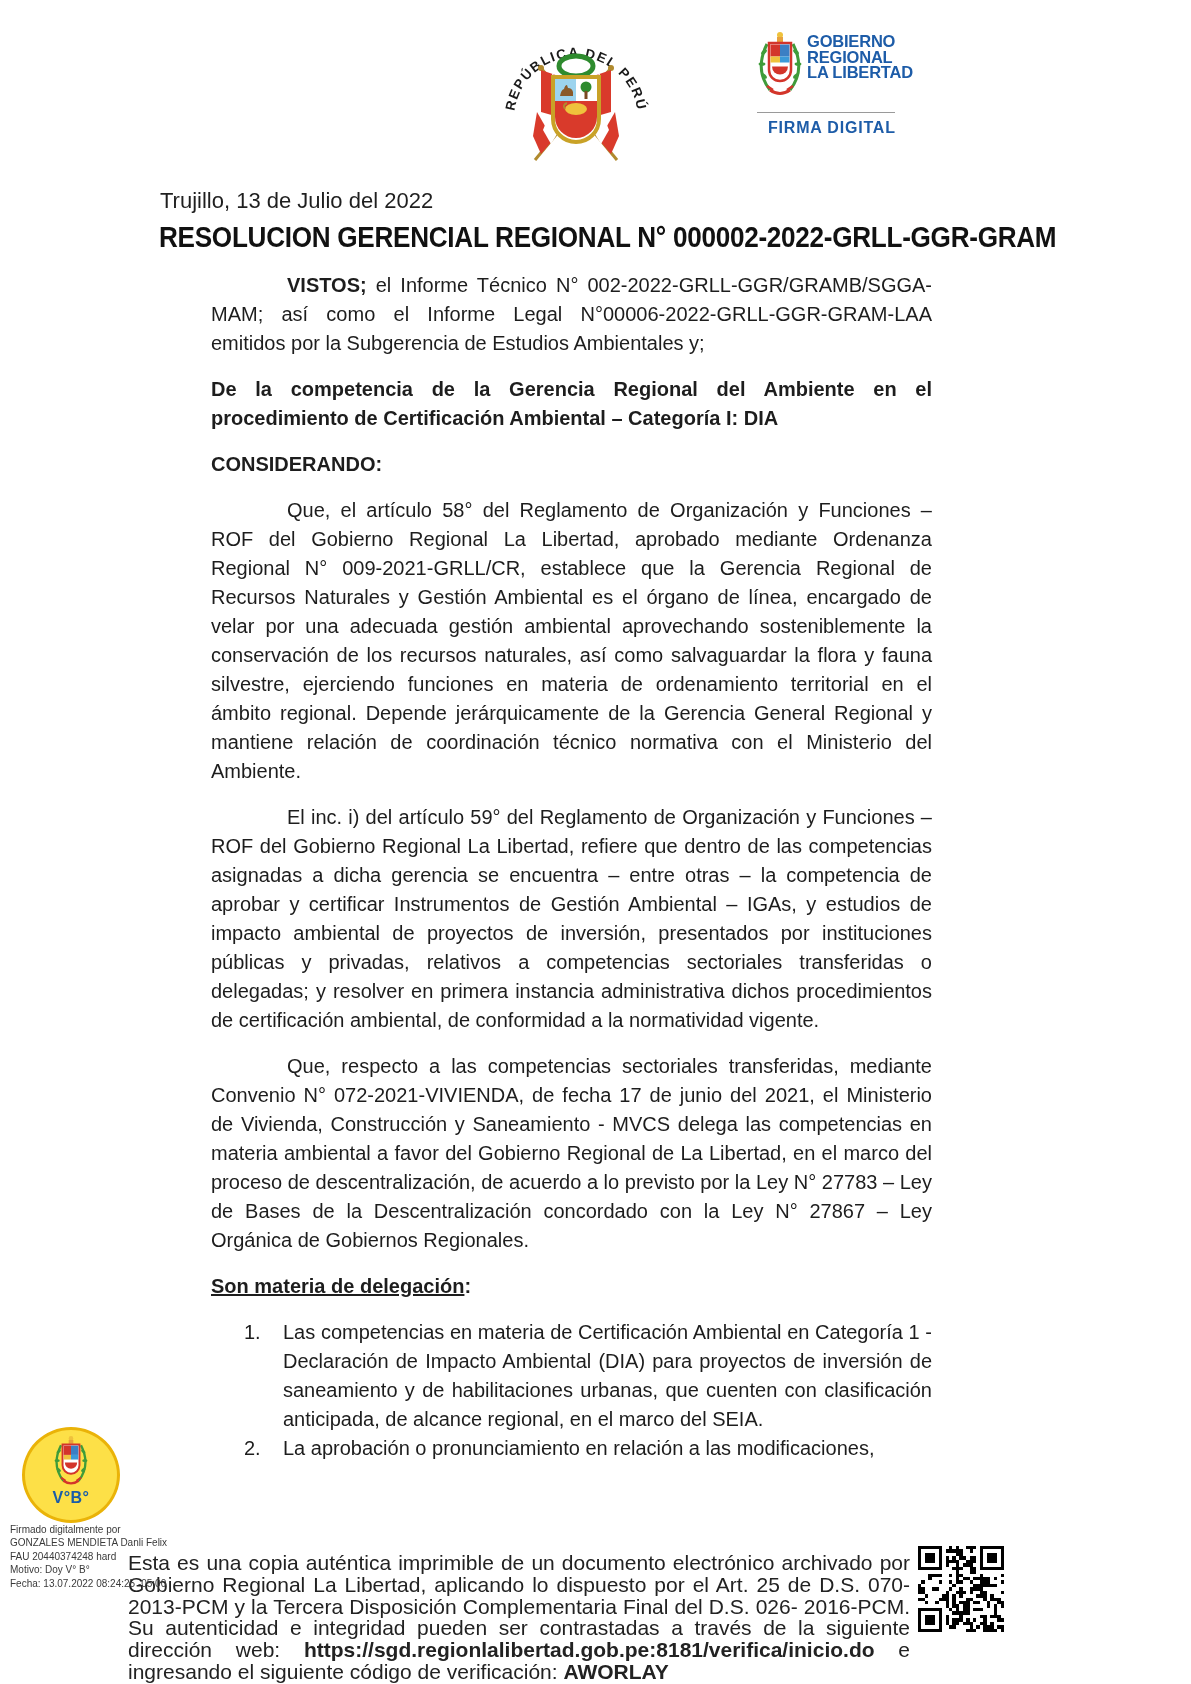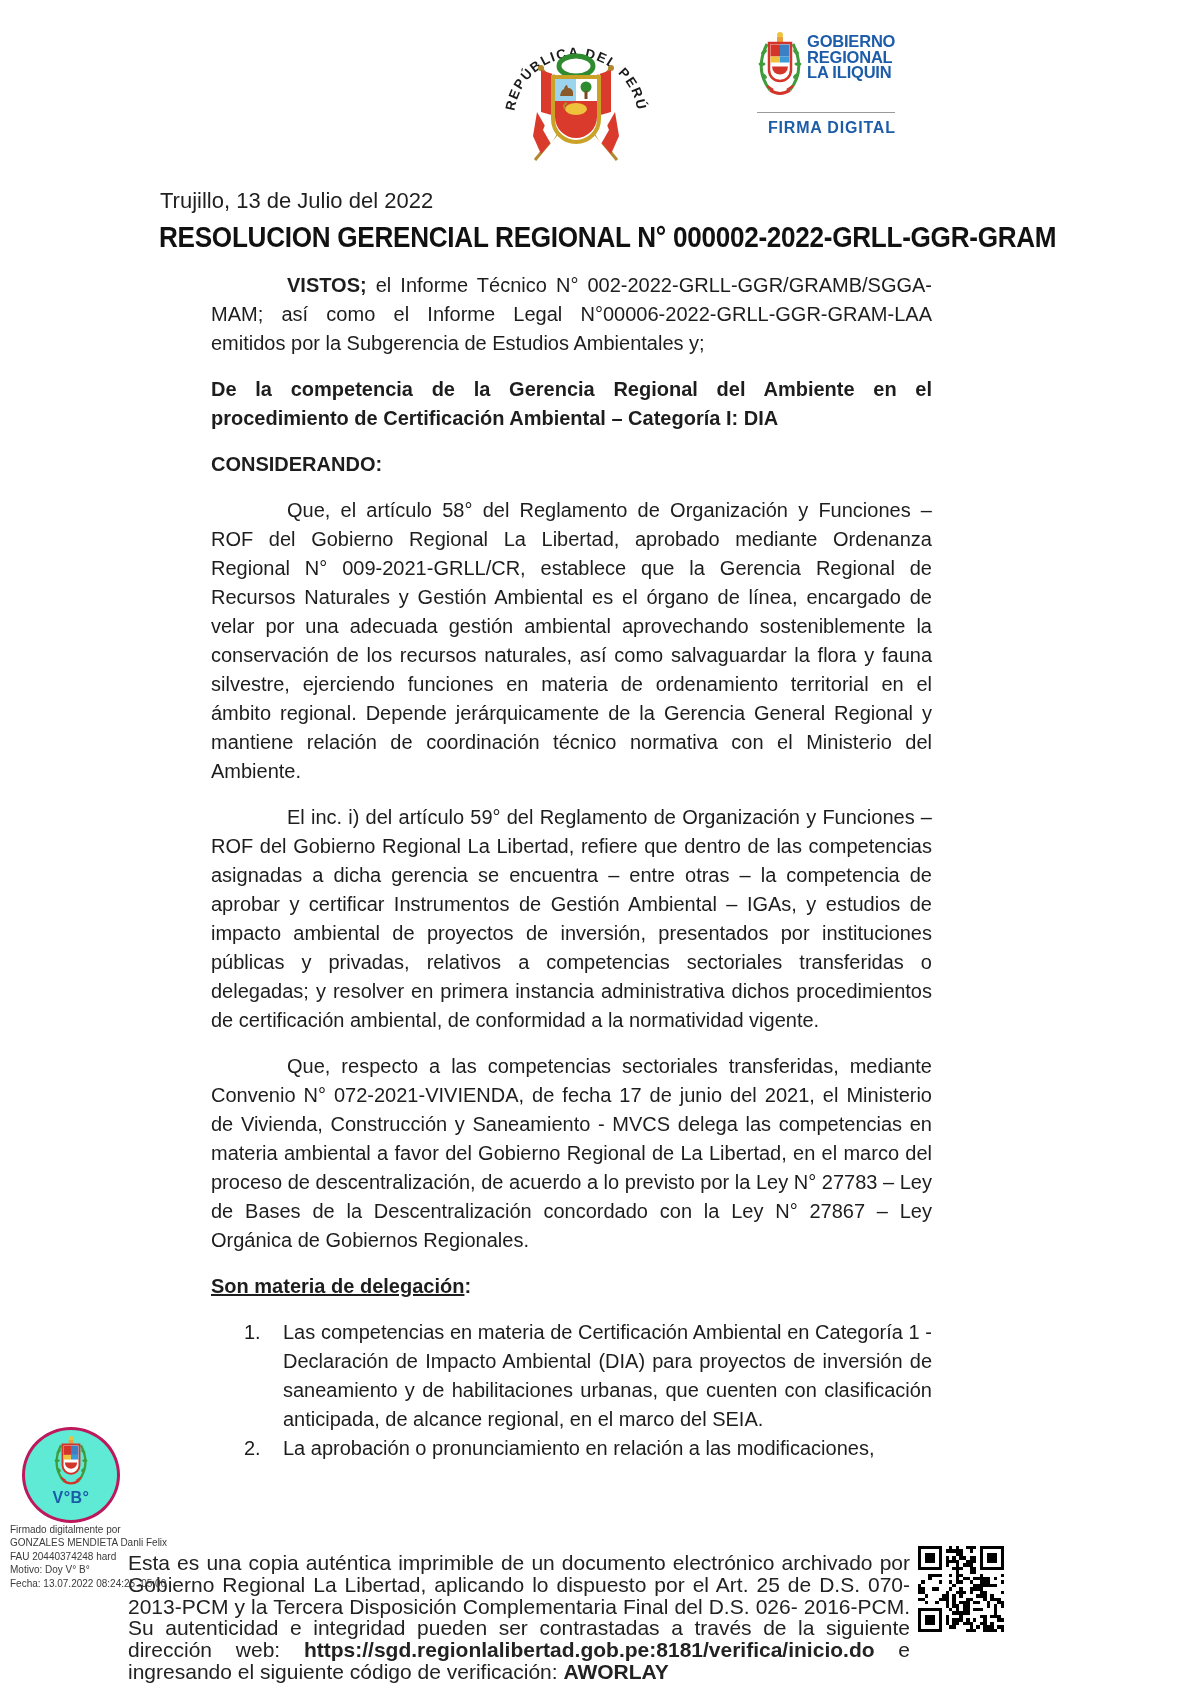--- a/index.html
+++ b/index.html
@@ -26,21 +26,21 @@
   .body{position:absolute;left:211px;top:271px;width:721px;font-size:20px;
     line-height:29px;text-align:justify;color:#1d1d1d;}
   .body p{margin:0 0 17px 0;}
   .indent{text-indent:76px;}
   .bold{font-weight:bold;}
   .u{text-decoration:underline;}
   .li{position:relative;padding-left:72px;margin:0;}
   .num{position:absolute;left:33px;top:0;}
   
   .seal{position:absolute;left:22px;top:1427px;width:92px;height:90px;
-    border:3px solid #be185d;border-radius:50%;background:#5eead4;text-align:center;}
+    border:3px solid #eab308;border-radius:50%;background:#fde047;text-align:center;}
   .seal svg{margin-top:3px;}
   .vobo{margin-top:-8px;font-weight:bold;color:#1a5ca8;font-size:16px;letter-spacing:0.5px;}
   .stamp-sig{position:absolute;left:10px;top:1523px;font-size:10px;line-height:13.4px;
     color:#3a3a3a;white-space:nowrap;z-index:2;}
   
   .footer{position:absolute;left:128px;top:1552px;width:782px;font-size:21px;
     line-height:21.8px;text-align:justify;color:#222;}
   .footer b{font-weight:bold;}
   .qr{position:absolute;left:917px;top:1546px;width:88px;height:86px;}
   .qr svg{width:100%;height:100%;}
@@ -113,21 +113,21 @@
           <path d="M15,34.5 h16 a8 8 0 0 1 -16 0 z" fill="#d3352b" transform="translate(0,4)"></path>
           <path d="M13,62 q10,7 20,0" stroke="#d3352b" stroke-width="3" fill="none"></path>
           <path d="M10,58 l6,4 M36,58 l-6,4" stroke="#d3352b" stroke-width="2.5" fill="none"></path>
         </g>
       </defs>
       <use href="#gr-crest"></use>
     </svg>
     <div class="logo-text">
       <div>GOBIERNO</div>
       <div>REGIONAL</div>
-      <div>LA ILIQUIN</div>
+      <div>LA LIBERTAD</div>
     </div>
     <div class="logo-rule"></div>
     <div class="firma">FIRMA DIGITAL</div>
   </div>
 
 
   <div class="date">Trujillo, 13 de Julio del 2022</div>
   <div class="title">RESOLUCION GERENCIAL REGIONAL N° 000002-2022-GRLL-GGR-GRAM</div>
 
   <div class="body">

